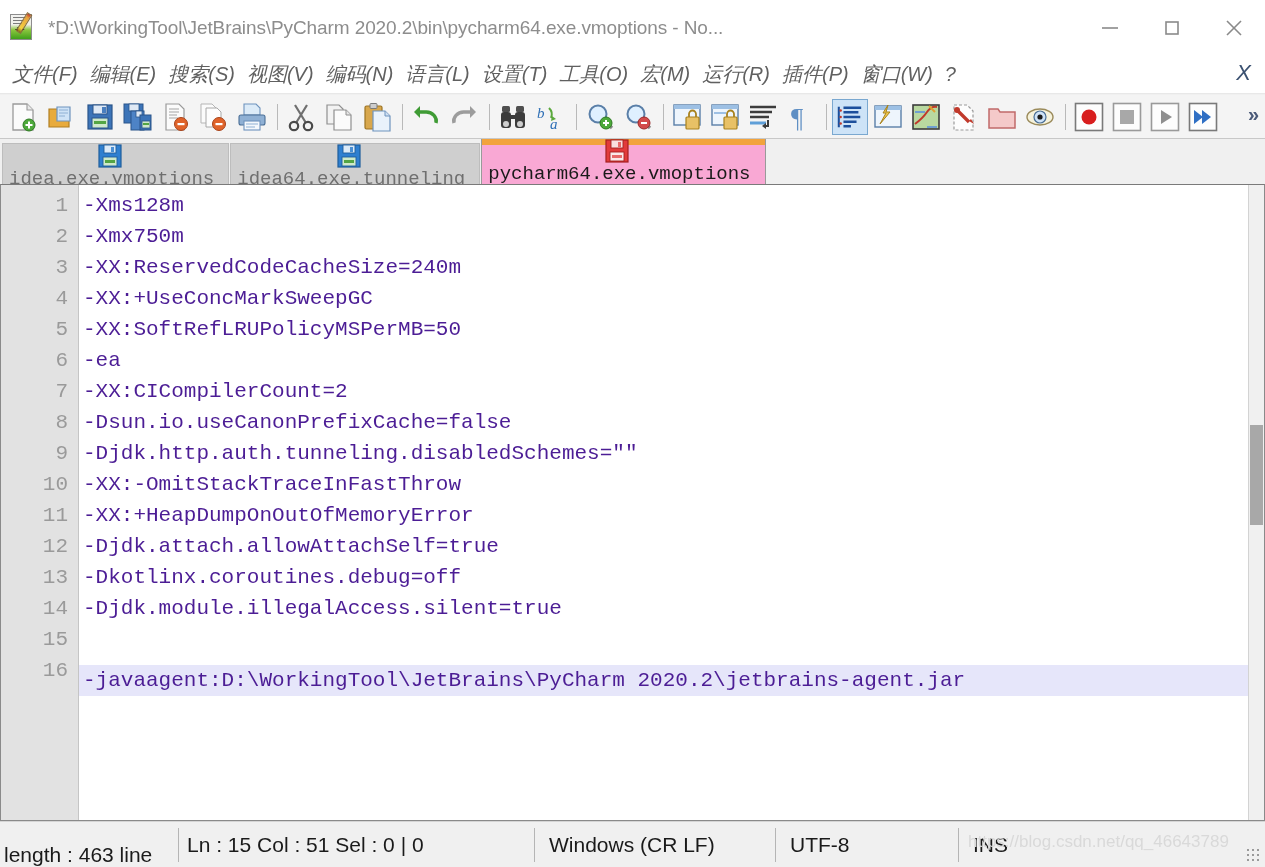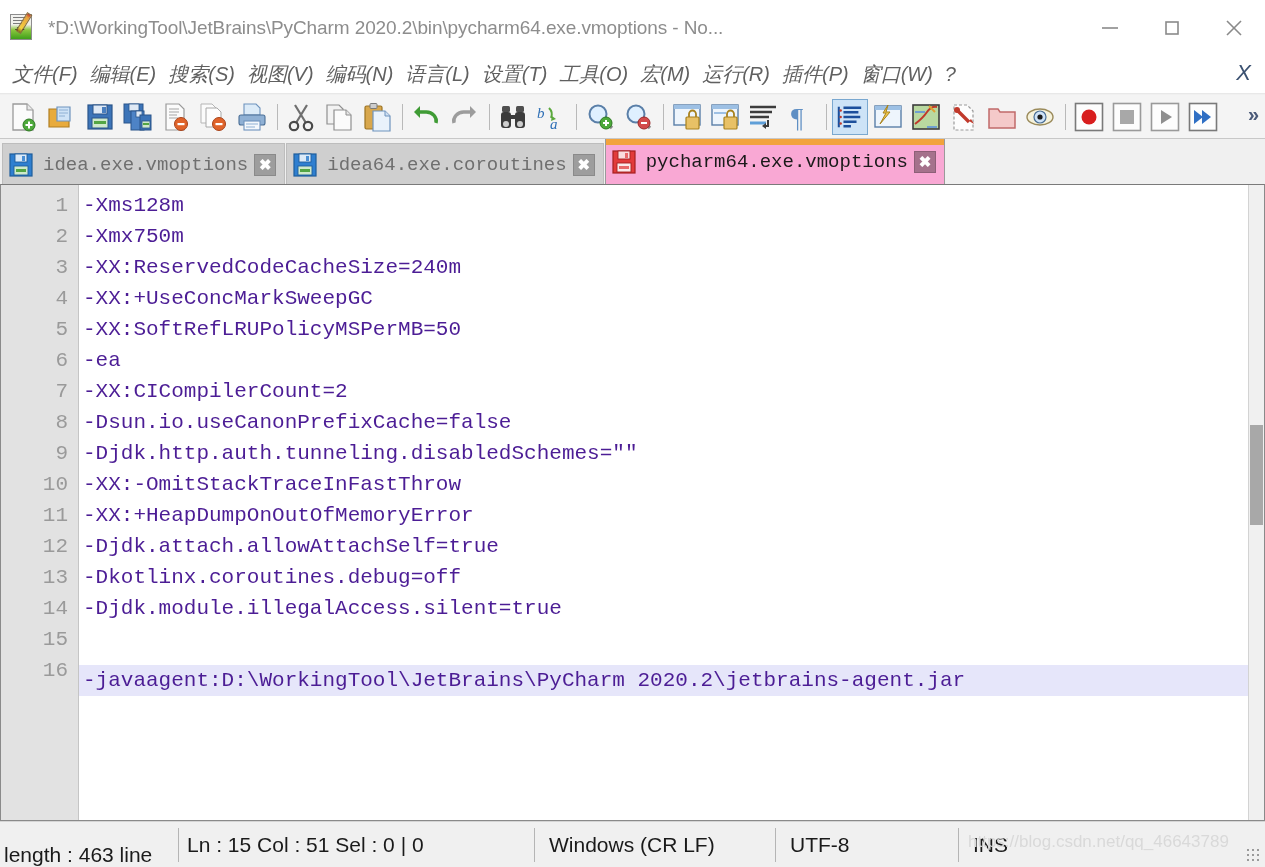--- a/index.html
+++ b/index.html
@@ -90,20 +90,21 @@
   .tabbar {
     position: absolute; left: 0; top: 139px; width: 1265px; height: 46px;
     background: #f0f0f0; display: flex; align-items: flex-end;
     padding-left: 2px;
   }
   .tab {
     height: 42px; display: flex; align-items: center; position: relative;
     padding: 0 8px 0 6px; margin-right: 1px;
     font-size: 19px; white-space: nowrap;
     font-family: "Liberation Mono", monospace;
+    flex-direction: column;
   }
   .tab.inactive {
     background: #cfcfcf; color: #6f6f6f;
     border-top: 1px solid #bdbdbd; border-left: 1px solid #bdbdbd; border-right: 1px solid #bdbdbd;
   }
   .tab.active {
     background: #f9a8d4; color: #1a1a1a; height: 46px;
     border-left: 1px solid #9a9a9a; border-right: 1px solid #9a9a9a;
   }
   .tab.active::before {
@@ -525,21 +526,21 @@
     <div class="tab inactive">
       <span class="tab-ico">
         <svg width="24" height="24" viewBox="0 0 24 24">
           <rect x="1" y="1" width="22" height="22" fill="#2f7fd0" stroke="#1f5e9c" stroke-width="1.2"></rect>
           <rect x="6" y="1" width="12" height="8" fill="#dbeaf8" stroke="#1f5e9c" stroke-width="0.9"></rect>
           <rect x="13" y="3" width="3" height="5" fill="#4a8fd4"></rect>
           <rect x="5" y="13" width="14" height="9" fill="#cfe9cb" stroke="#1f5e9c" stroke-width="0.9"></rect>
           <rect x="7" y="16" width="10" height="3" fill="#53a544"></rect>
         </svg>
       </span>
-      <span class="tab-label">idea64.exe.coroutines</span>
+      <span class="tab-label">idea64.exe.tunneling</span>
       <span class="tab-close gray">✖</span>
     </div>
 
     <div class="tab active">
       <span class="tab-ico">
         <svg width="24" height="24" viewBox="0 0 24 24">
           <rect x="1" y="1" width="22" height="22" fill="#e23b3b" stroke="#a52020" stroke-width="1.2"></rect>
           <rect x="6" y="1" width="12" height="8" fill="#fadede" stroke="#a52020" stroke-width="0.9"></rect>
           <rect x="13" y="3" width="3" height="5" fill="#e86a6a"></rect>
           <rect x="5" y="13" width="14" height="9" fill="#fbeaea" stroke="#a52020" stroke-width="0.9"></rect>

